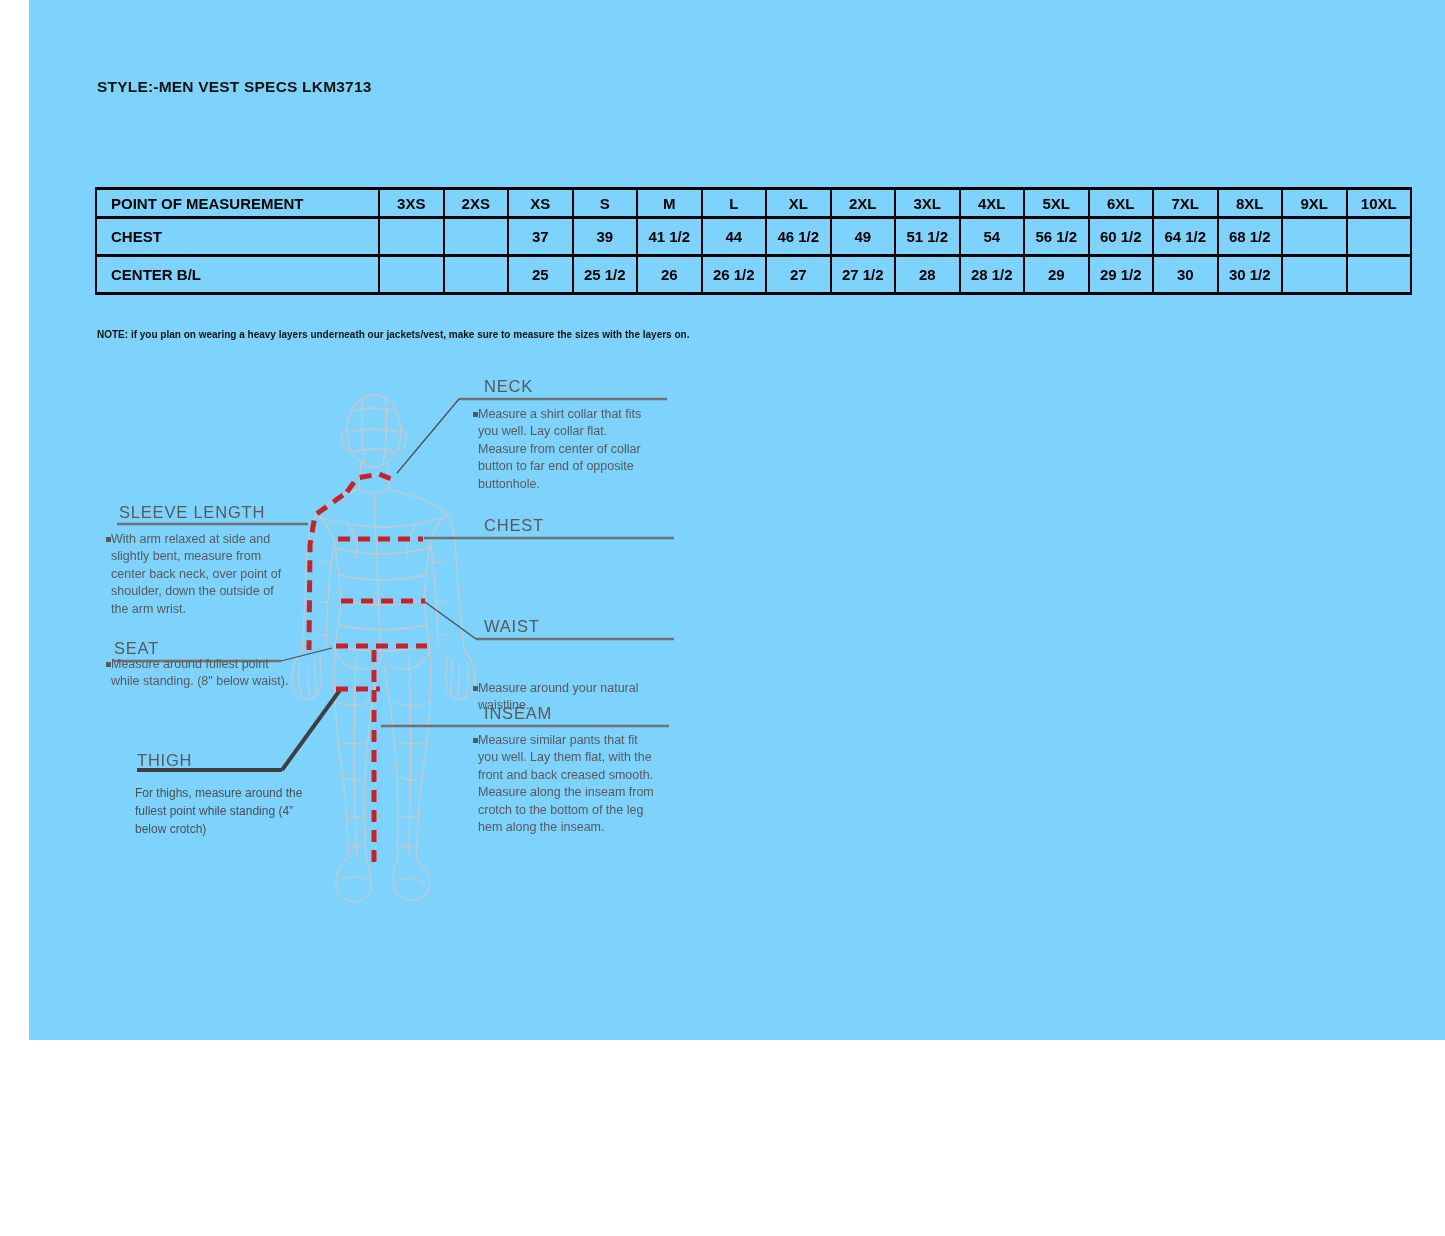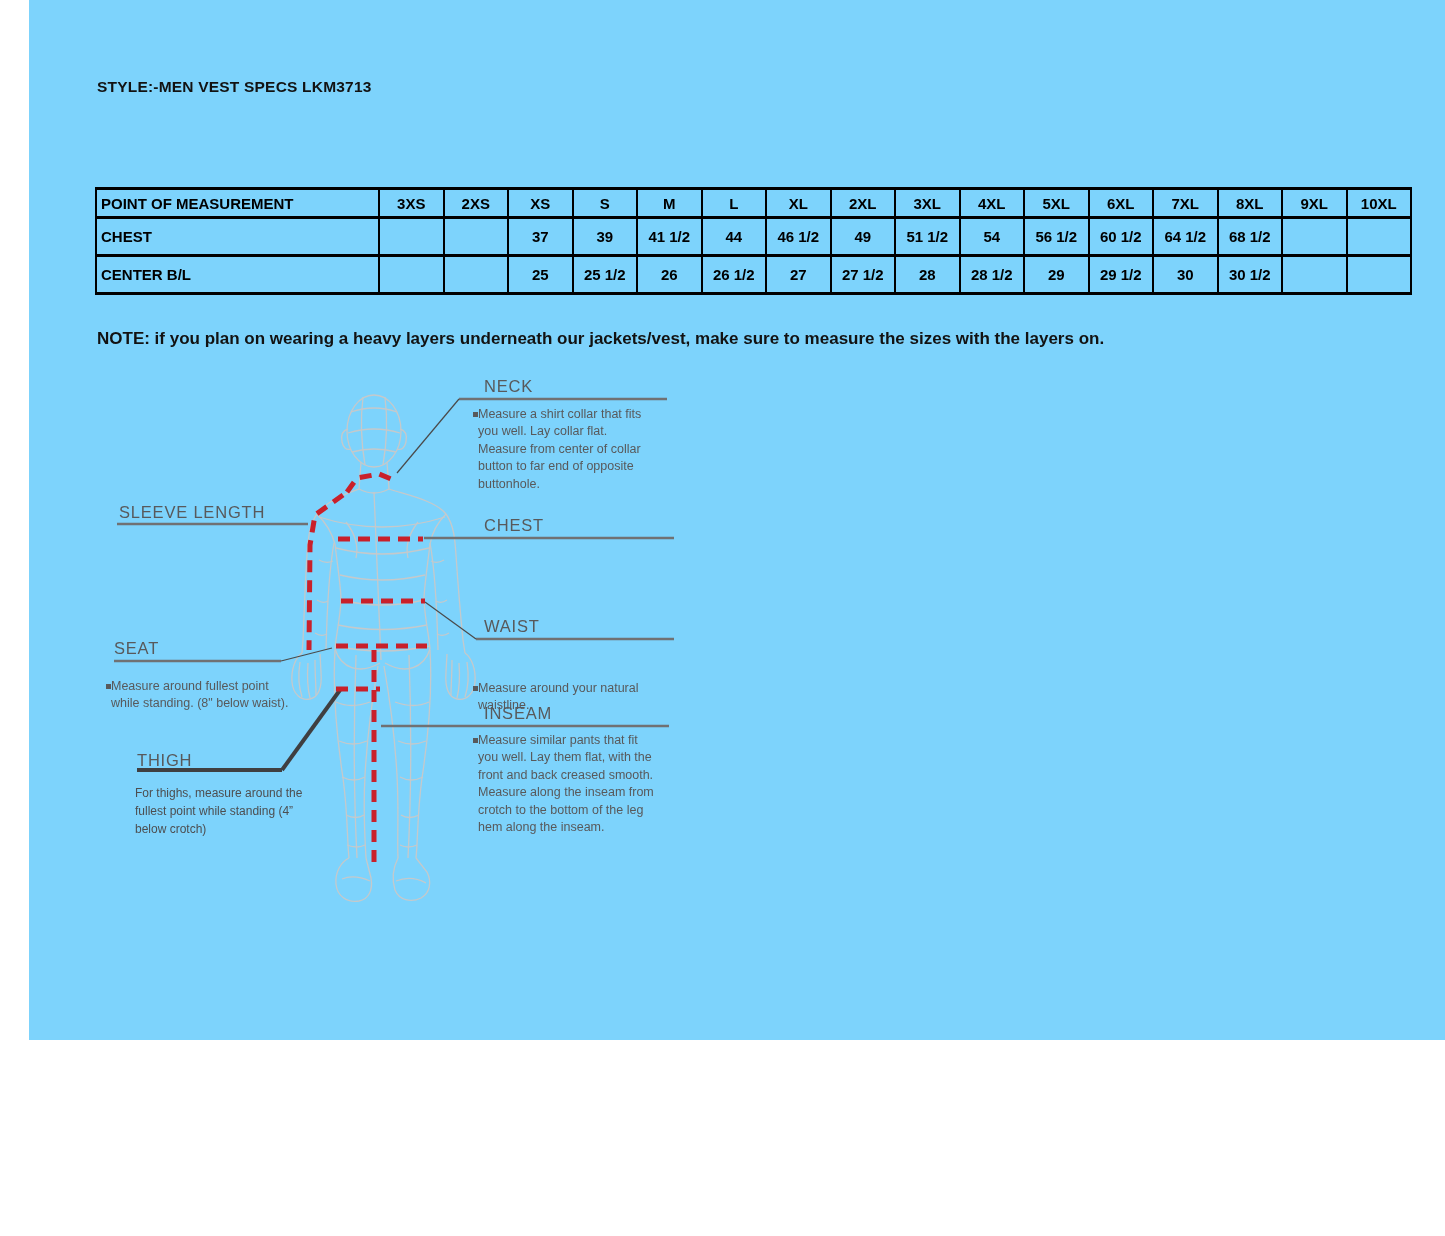--- a/index.html
+++ b/index.html
@@ -18,24 +18,24 @@
     font-weight:bold;color:#000;
   }
   .spec-table th,.spec-table td{
     border-left:2px solid #000;border-right:2px solid #000;
     border-top:3px solid #000;border-bottom:3px solid #000;
     font-size:15px;padding:0;text-align:center;
     white-space:nowrap;overflow:hidden;
   }
   .spec-table th{height:26px;}
   .spec-table td{height:35px;}
-  .spec-table .rowlabel,.spec-table .corner{text-align:left;padding-left:4px;}
+  .spec-table .rowlabel,.spec-table .corner{text-align:left;padding-left:14px;}
   .note{
     position:absolute;left:68px;top:329px;
-    font-size:17px;font-weight:bold;color:#121212;
+    font-size:10px;font-weight:bold;color:#121212;
   }
   
   .diagram-svg{position:absolute;left:0;top:0;z-index:1;pointer-events:none;}
   .sec-heading{
     position:absolute;z-index:2;
     font-size:16.5px;color:#58595b;letter-spacing:.8px;text-align:center;
   }
   .sec-desc{
     position:absolute;z-index:2;display:flex;
     font-size:12.5px;line-height:17.4px;color:#58595b;
@@ -226,31 +226,35 @@
     </g>
   </svg>
 
   <div class="sec-heading" style="left:455px;top:377px">NECK</div>
   <div class="sec-desc" style="left:444px;top:406px">
     <span class="bullet"></span>
     <span class="desc-text">Measure a shirt collar that fits you well. Lay collar flat. Measure from center of collar button to far end of opposite buttonhole.</span>
   </div>
 
   <div class="sec-heading" style="left:90px;top:503px">SLEEVE LENGTH</div>
+  <div class="sec-desc" style="left:77px;top:531px">
+    <span class="bullet"></span>
+    <span class="desc-text">With arm relaxed at side and slightly bent, measure from center back neck, over point of shoulder, down the outside of the arm wrist.</span>
+  </div>
 
   <div class="sec-heading" style="left:455px;top:516px">CHEST</div>
 
   <div class="sec-heading" style="left:455px;top:617px">WAIST</div>
   <div class="sec-desc" style="left:444px;top:680px">
     <span class="bullet"></span>
     <span class="desc-text">Measure around your natural waistline.</span>
   </div>
 
   <div class="sec-heading" style="left:85px;top:639px">SEAT</div>
-  <div class="sec-desc" style="left:77px;top:678px">
+  <div class="sec-desc" style="left:77px;top:656px">
     <span class="bullet"></span>
     <span class="desc-text">Measure around fullest point while standing. (8" below waist).</span>
   </div>
 
   <div class="sec-heading" style="left:455px;top:704px">INSEAM</div>
   <div class="sec-desc" style="left:444px;top:732px">
     <span class="bullet"></span>
     <span class="desc-text">Measure similar pants that fit you well. Lay them flat, with the front and back creased smooth. Measure along the inseam from crotch to the bottom of the leg hem along the inseam.</span>
   </div>
 

